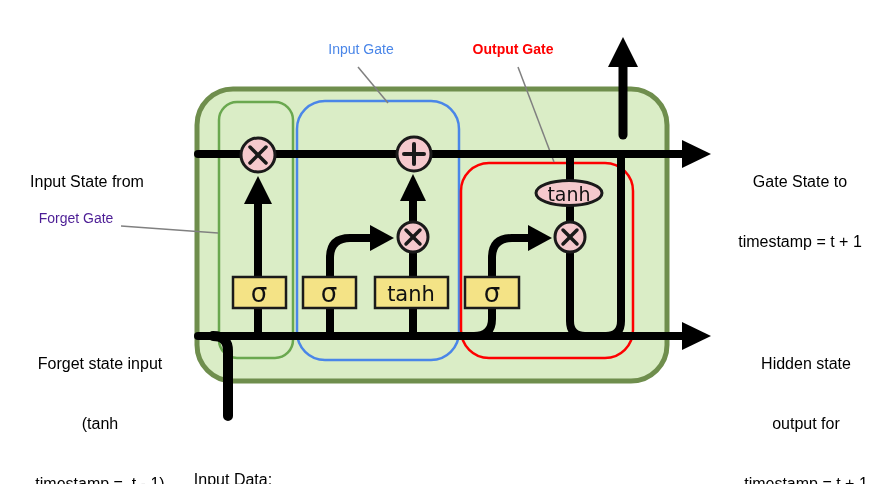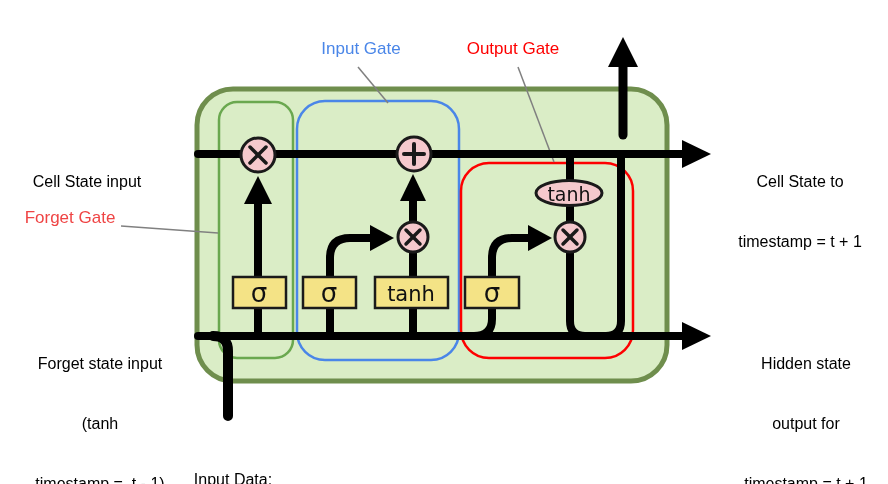--- a/index.html
+++ b/index.html
@@ -3,29 +3,29 @@
 <meta charset="utf-8">
 <style>
   html,body{margin:0;padding:0;background:#ffffff;}
   .stage{
     position:relative;width:888px;height:484px;background:#ffffff;overflow:hidden;
     font-family:"Liberation Sans",sans-serif;
   }
   .stage svg{position:absolute;left:0;top:0;}
   .lbl{position:absolute;text-align:center;color:#000;font-size:16px;line-height:20px;white-space:pre;}
   .lbl .ln{display:block;}
-  .gate-lbl{position:absolute;text-align:center;font-size:17px;line-height:18px;white-space:pre;}
+  .gate-lbl{position:absolute;text-align:center;font-size:14px;line-height:18px;white-space:pre;}
   #lbl-cell-from{left:3px;top:132px;width:168px;}
   #lbl-cell-to{left:716px;top:132px;width:168px;}
   #lbl-hidden-in{left:15px;top:314px;width:170px;}
   #lbl-hidden-out{left:722px;top:314px;width:168px;}
   #lbl-input-data{left:158px;top:430px;width:150px;}
   #lbl-input-gate{left:291px;top:40px;width:140px;color:#4a86e8;}
-  #lbl-output-gate{left:443px;top:40px;width:140px;color:#fe0000;}
-  #lbl-forget-gate{left:0;top:209px;width:140px;color:#ef4444;}
+  #lbl-output-gate{left:443px;top:40px;width:140px;color:#fe0000;font-weight:bold;}
+  #lbl-forget-gate{left:6px;top:209px;width:140px;color:#4c1d95;}
   .op-glyph{font-family:"DejaVu Sans",sans-serif;fill:#111;}
 </style>
 </head>
 <body>
 
 <div class="stage">
 
   <svg width="888" height="484" viewBox="0 0 888 484">
 
     <rect x="197" y="89" width="470" height="292" rx="36" ry="36" fill="#daedc6" stroke="#6f8e4d" stroke-width="5"></rect>
@@ -99,25 +99,25 @@
     </g>
 
     <text x="259" y="293" class="op-glyph" font-size="26" text-anchor="middle" dominant-baseline="central">σ</text>
     <text x="329" y="293" class="op-glyph" font-size="26" text-anchor="middle" dominant-baseline="central">σ</text>
     <text x="411" y="294" class="op-glyph" font-size="21" text-anchor="middle" dominant-baseline="central">tanh</text>
     <text x="492" y="293" class="op-glyph" font-size="26" text-anchor="middle" dominant-baseline="central">σ</text>
     <text x="569" y="194" class="op-glyph" font-size="19" text-anchor="middle" dominant-baseline="central">tanh</text>
   </svg>
 
   <div class="lbl" id="lbl-cell-from">
-    <span class="ln">Cell State input</span>
+    <span class="ln">Input State from</span>
   </div>
 
   <div class="lbl" id="lbl-cell-to">
-    <span class="ln">Cell State to</span>
+    <span class="ln">Gate State to</span>
     <span class="ln">timestamp = t + 1</span>
   </div>
 
   <div class="lbl" id="lbl-hidden-in">
     <span class="ln">Forget state input</span>
     <span class="ln">(tanh</span>
     <span class="ln">timestamp =  t - 1)</span>
   </div>
 
   <div class="lbl" id="lbl-hidden-out">

